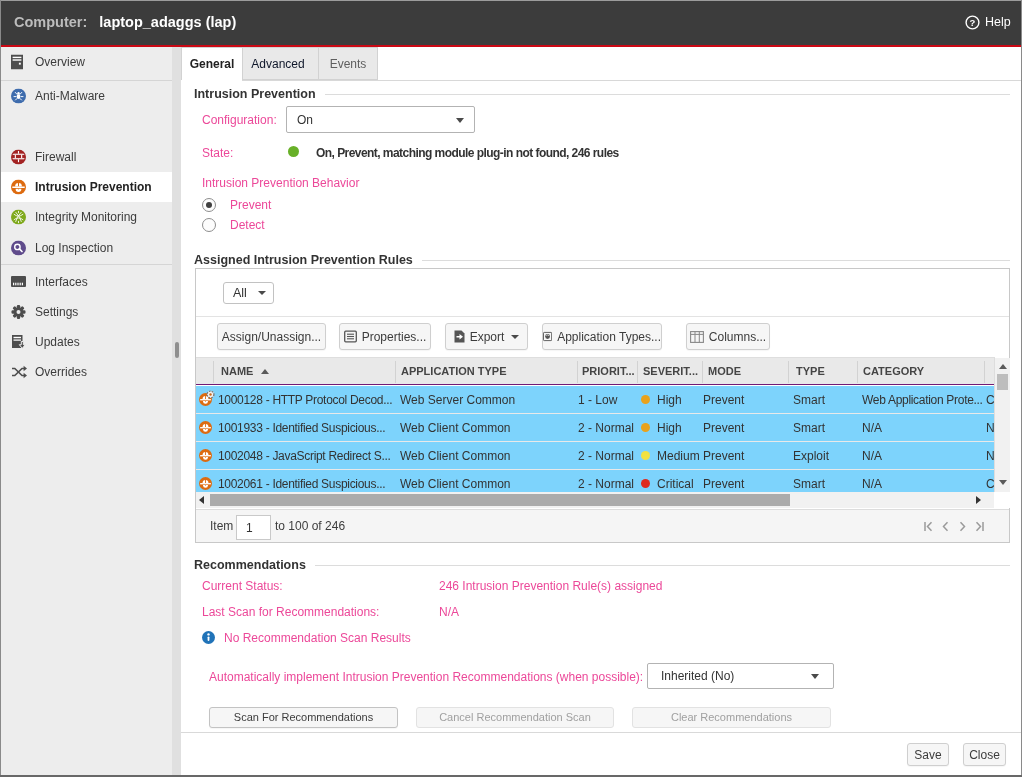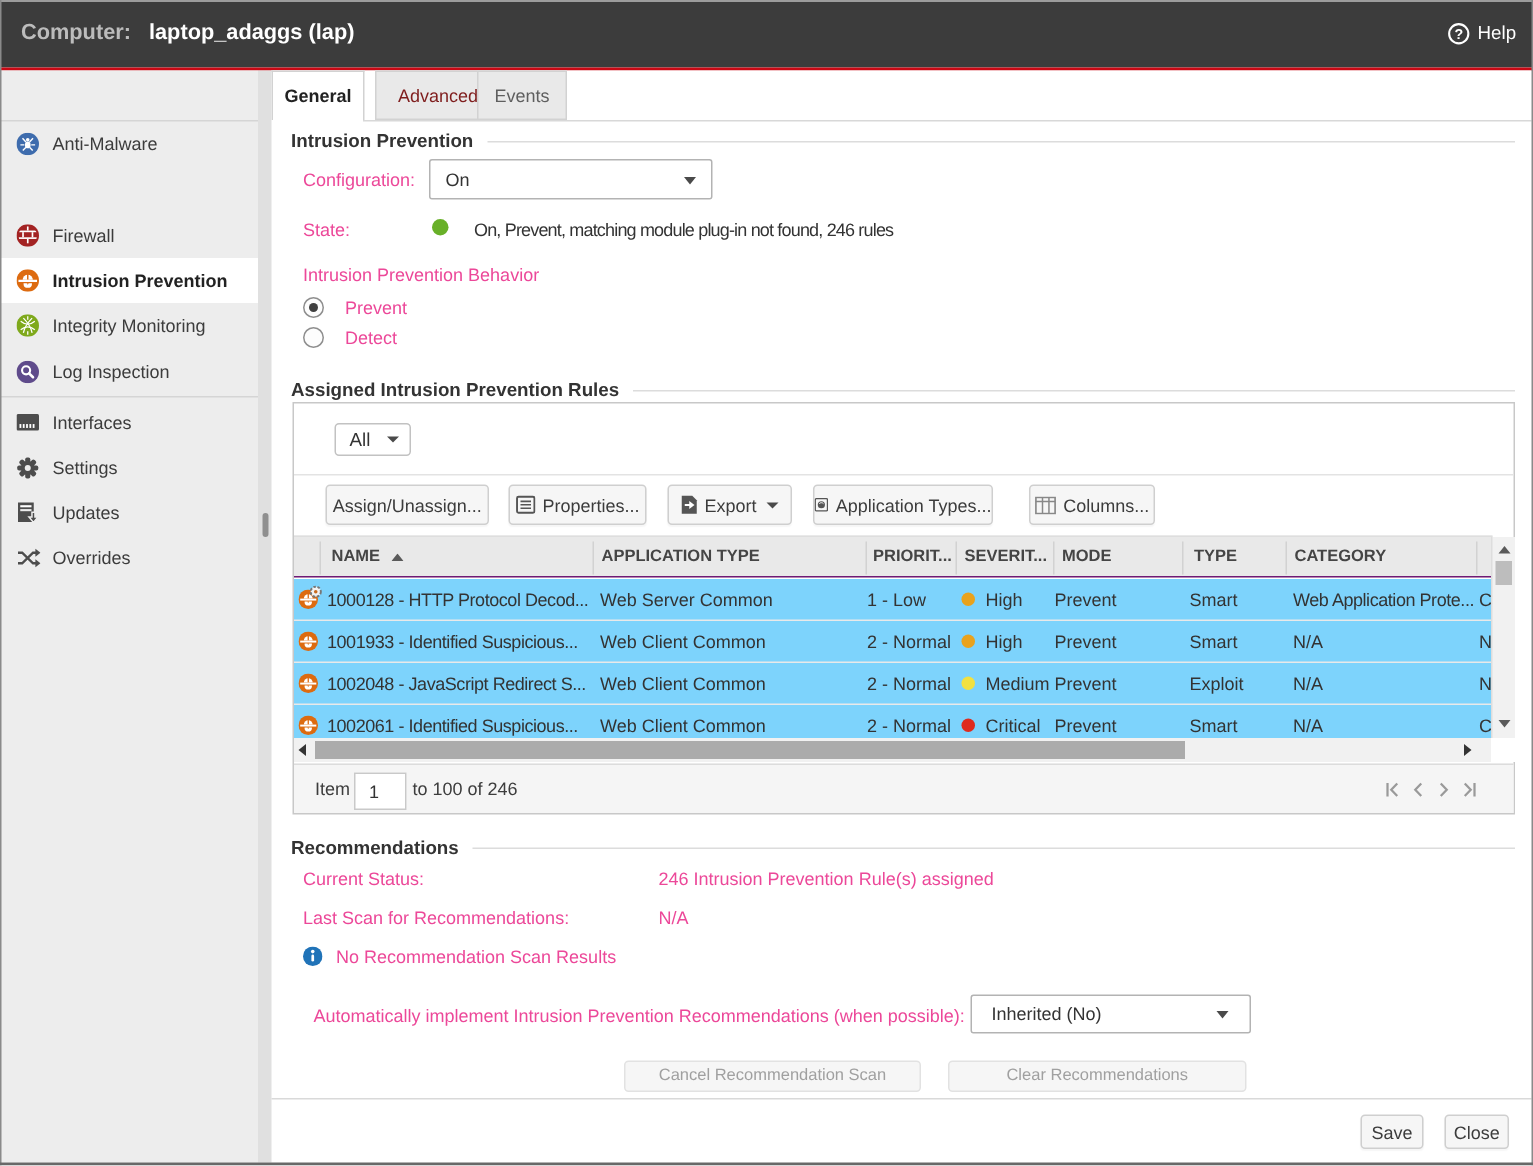--- a/index.html
+++ b/index.html
@@ -1,21 +1,21 @@
 <!DOCTYPE html>
 <html><head>
 <meta charset="utf-8">
 <style>
 *{margin:0;padding:0;box-sizing:border-box}
 html,body{width:1022px;height:777px;overflow:hidden}
 body{font-family:"Liberation Sans",sans-serif;background:#fff}
 .a{position:absolute}
 #win{position:relative;width:1022px;height:777px;background:#fff}
 .lbl{font-size:12px;color:#ec4899;white-space:nowrap}
-.bld{font-weight:normal;color:#333}
+.bld{font-weight:bold;color:#333}
 .hline{height:1px;background:#dcdcdc}
 .sitem{position:absolute;left:0;width:172px;font-size:12px;color:#3c3c3c}
 .sitem span{position:absolute;left:35px;top:50%;transform:translateY(-50%);white-space:nowrap}
 .sitem svg{position:absolute;left:11px;top:50%;transform:translateY(-50%)}
 .tab{position:absolute;top:47px;height:33px;font-size:12px;display:flex;align-items:center;justify-content:center}
 .btn{position:absolute;background:#f6f6f6;border:1px solid #cfcfcf;border-radius:3px;color:#3c3c3c;font-size:12px;display:flex;align-items:center;justify-content:center;box-shadow:0 1px 1px rgba(0,0,0,0.04);white-space:nowrap}
 .dd{position:absolute;background:#fff;border:1px solid #b3b3b3;border-radius:2px;font-size:12px;color:#333}
 .ddt{position:absolute;left:10px;top:50%;transform:translateY(-50%);white-space:nowrap}
 .caret{position:absolute;right:10px;top:50%;margin-top:-2px;width:0;height:0;border-left:4.5px solid transparent;border-right:4.5px solid transparent;border-top:5px solid #4a4a4a}
 .hcell{position:absolute;top:0;height:100%;display:flex;align-items:center;font-size:11px;font-weight:bold;color:#454545;white-space:nowrap}
@@ -46,20 +46,29 @@
 </div>
 
 <div class="a" style="left:0;top:46.5px;width:172px;height:728.5px;background:#ededed"></div>
 <div class="a" style="left:172px;top:46.5px;width:9px;height:728.5px;background:#e0e0e0"></div>
 <div class="a" style="left:174.5px;top:342px;width:4px;height:16px;border-radius:2px;background:#8f8f8f"></div>
 
 <div class="a" style="left:0;top:171.5px;width:172px;height:30.5px;background:#fff"></div>
 <div class="a" style="left:0;top:80px;width:172px;height:1px;background:#d5d5d5"></div>
 <div class="a" style="left:0;top:263.5px;width:172px;height:1px;background:#d5d5d5"></div>
 
+<div class="sitem" style="top:47px;height:30px">
+  <svg width="12" height="15" viewBox="0 0 12 15">
+        <rect width="12" height="15" fill="#4d4d4d"></rect>
+        <rect x="1.6" y="2.2" width="8.8" height="1.4" fill="#fff"></rect>
+        <rect x="1.6" y="4.8" width="8.8" height="1.4" fill="#fff"></rect>
+        <rect x="7.9" y="8.2" width="1.9" height="1.9" fill="#fff"></rect>
+      </svg>
+  <span>Overview</span>
+</div>
 <div class="sitem" style="top:80.5px;height:30.5px">
   <svg width="15" height="15" viewBox="0 0 15 15">
         <circle cx="7.5" cy="7.5" r="7.5" fill="#3e6cad"></circle>
         <g stroke="#fff" stroke-width="0.95" fill="none">
           <path d="M4,3.6 L6.3,6.1"></path>
           <path d="M11,3.6 L8.7,6.1"></path>
           <path d="M2.6,8.1 h2.6"></path>
           <path d="M12.4,8.1 h-2.6"></path>
           <path d="M4.2,11.8 L6.3,9.7"></path>
           <path d="M10.8,11.8 L8.7,9.7"></path>
@@ -159,21 +168,21 @@
           <path d="M1,3.5 h2.8 l7.2,7 h2.2"></path>
           <path d="M1,10.5 h2.8 l7.2,-7 h2.2"></path>
         </g>
         <path d="M12.6,0.8 L16,3.5 L12.6,6.2 Z" fill="#4d4d4d"></path>
         <path d="M12.6,7.8 L16,10.5 L12.6,13.2 Z" fill="#4d4d4d"></path>
       </svg>
   <span>Overrides</span>
 </div>
 
 <div class="a" style="left:181px;top:46.5px;width:840px;height:33.5px;background:#fff"></div>
-<div class="tab" style="left:250px;width:84px;background:#e9e9e9;border:1px solid #d2d2d2;color:#7f1d1d">Advanced</div>
+<div class="tab" style="left:236px;width:84px;background:#e9e9e9;border:1px solid #d2d2d2;color:#0f172a">Advanced</div>
 <div class="tab" style="left:318px;width:60px;background:#e9e9e9;border:1px solid #d2d2d2;color:#5f5f5f">Events</div>
 <div class="a" style="left:242px;top:79.5px;width:779px;height:1px;background:#d8d8d8"></div>
 <div class="tab" style="left:181px;width:62px;background:#fff;border:1px solid #d2d2d2;border-bottom:none;font-weight:bold;color:#222">General</div>
 
 <div class="a" style="left:194px;top:87px;width:816px;height:14px;display:flex;align-items:center">
   <span style="font-size:12.5px;font-weight:bold;color:#333;white-space:nowrap">Intrusion Prevention</span>
   <div class="hline" style="flex:1;margin-left:9px"></div>
 </div>
 <div class="lbl a" style="left:202px;top:113px">Configuration:</div>
 <div class="dd" style="left:286px;top:106px;width:189px;height:27px">
@@ -398,20 +407,21 @@
       <circle cx="6.5" cy="3.4" r="1.2" fill="#fff"></circle>
       <rect x="5.6" y="5.4" width="1.8" height="4.6" rx="0.9" fill="#fff"></rect>
     </svg>
 <div class="lbl a" style="left:224px;top:631px">No Recommendation Scan Results</div>
 <div class="lbl a" style="left:209px;top:670px">Automatically implement Intrusion Prevention Recommendations (when possible):</div>
 <div class="dd" style="left:647px;top:663px;width:187px;height:26px">
       <span class="ddt" style="left:13px">Inherited (No)</span>
       <span class="caret" style="right:14px"></span>
     </div>
 
+<div class="btn" style="left:209px;top:707px;width:189px;height:20.5px;font-size:11px;border-color:#c3c3c3">Scan For Recommendations</div>
 <div class="btn" style="left:416px;top:707px;width:198px;height:20.5px;font-size:11px;border-color:#e2e2e2;color:#a0a0a0;box-shadow:none">Cancel Recommendation Scan</div>
 <div class="btn" style="left:632px;top:707px;width:199px;height:20.5px;font-size:11px;border-color:#e2e2e2;color:#a0a0a0;box-shadow:none">Clear Recommendations</div>
 
 <div class="a" style="left:181px;top:732px;width:840px;height:1px;background:#d9d9d9"></div>
 <div class="btn" style="left:907px;top:743px;width:42px;height:23px">Save</div>
 <div class="btn" style="left:963px;top:743px;width:43px;height:23px">Close</div>
 
   <div class="a" style="left:0;top:0;width:1022px;height:1px;background:#9c9c9c"></div>
   <div class="a" style="left:0;top:0;width:1px;height:777px;background:#8a8a8a"></div>
   <div class="a" style="left:1021px;top:0;width:1px;height:777px;background:#8a8a8a"></div>

